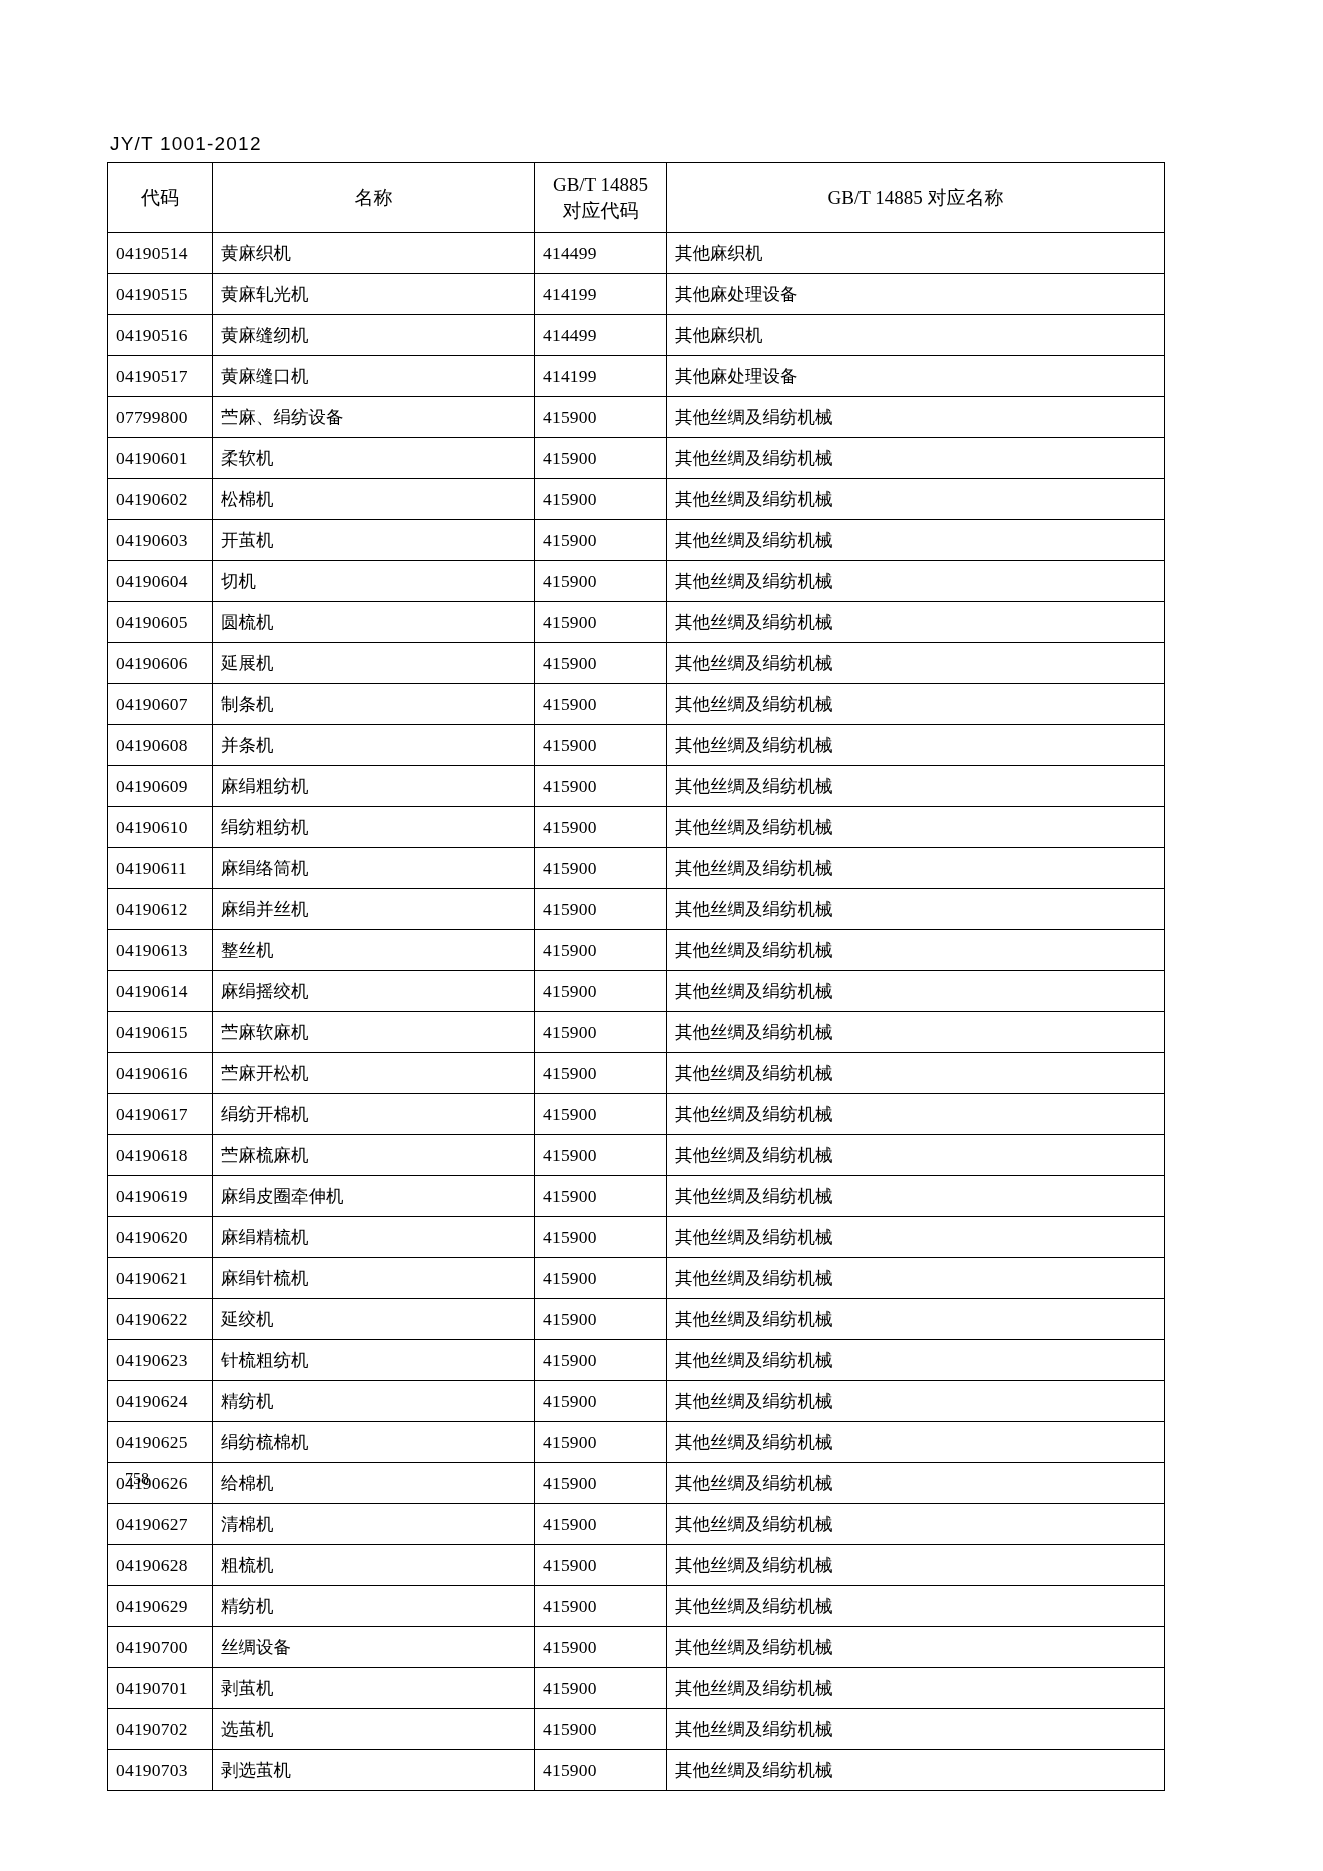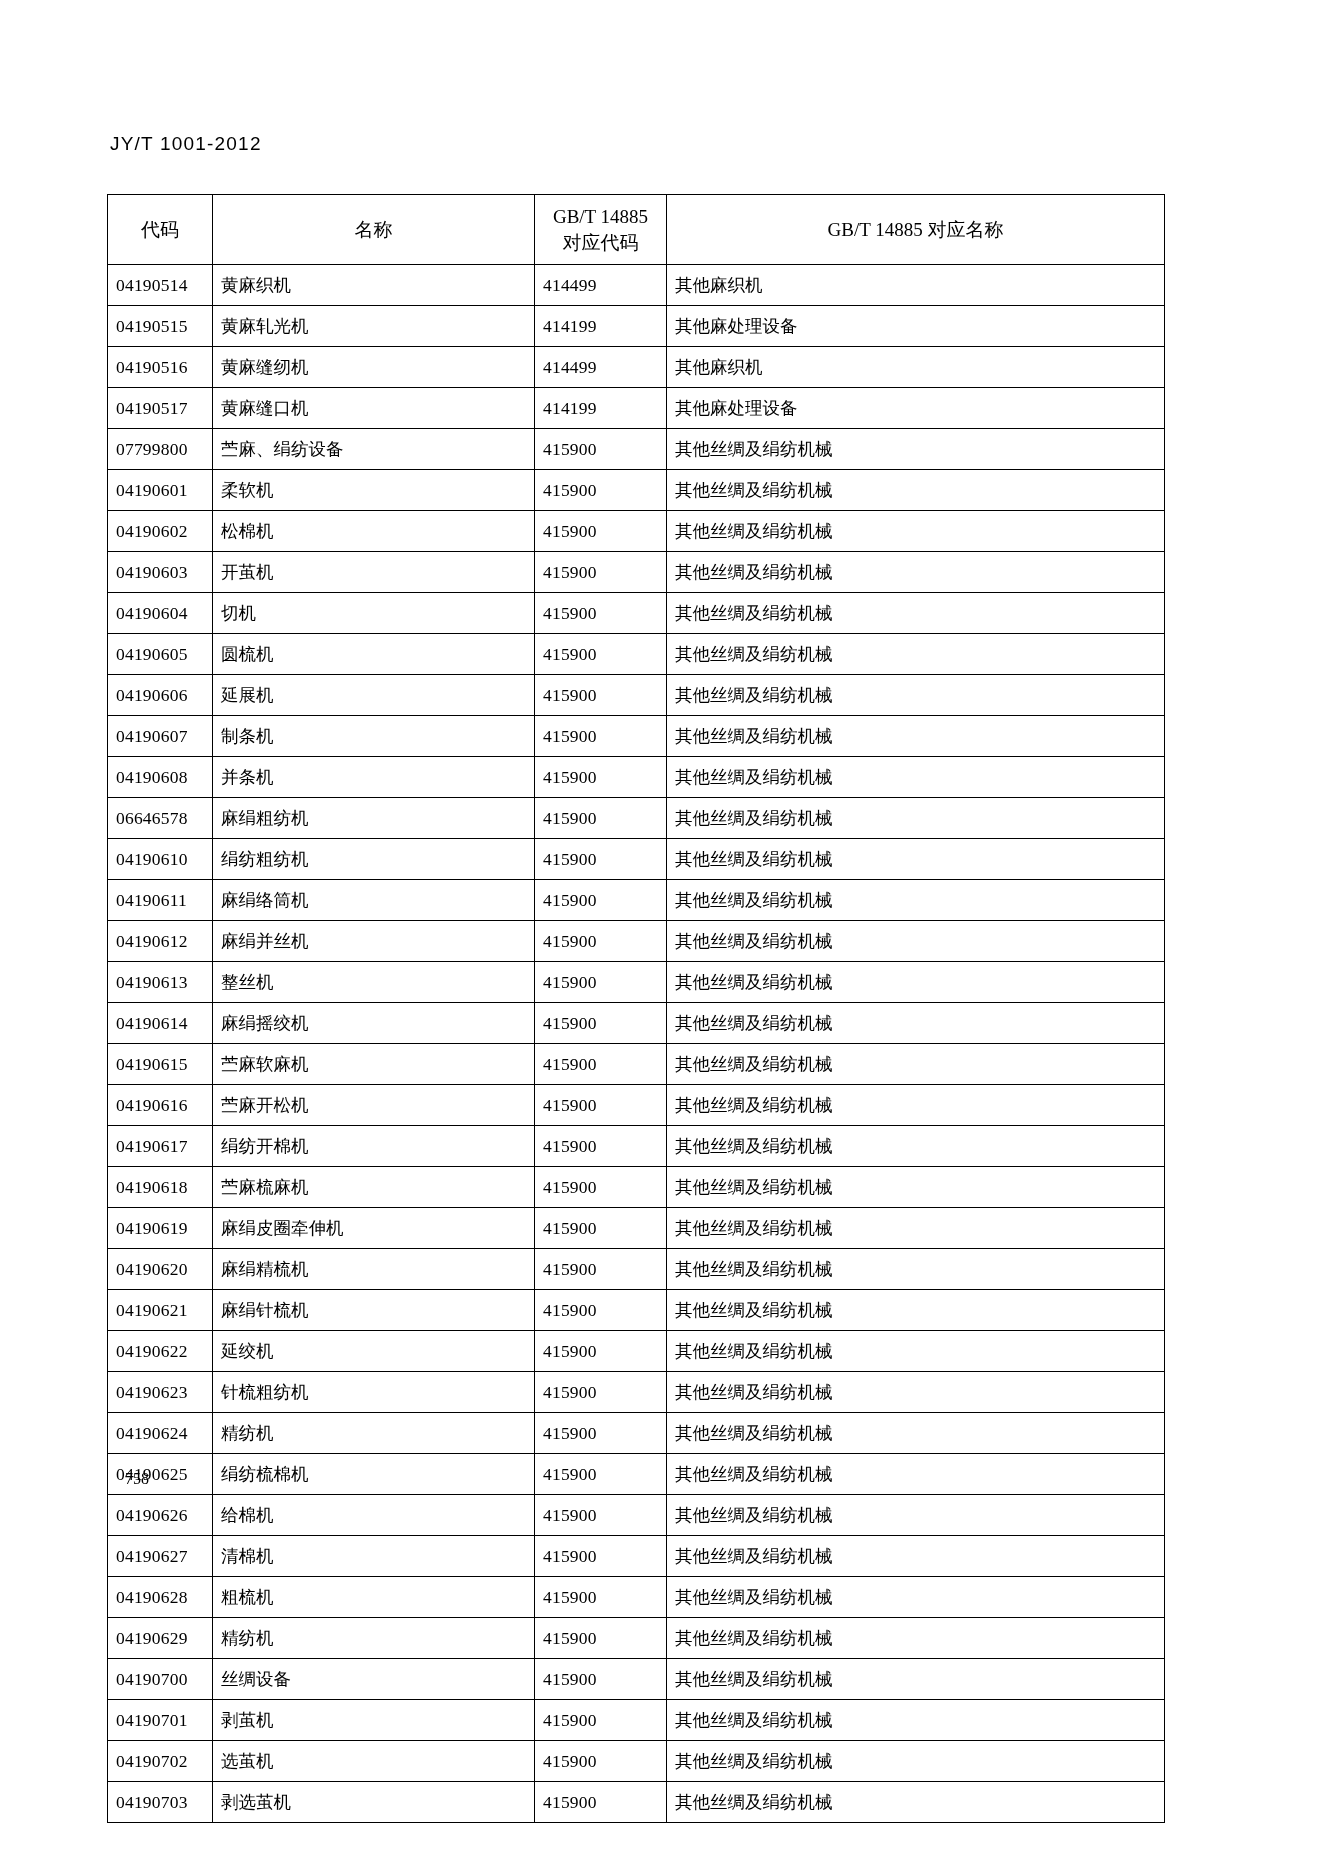--- a/index.html
+++ b/index.html
@@ -26,21 +26,21 @@
     left: 110px;
     top: 133px;
     font-family: "Liberation Sans", "DejaVu Sans", sans-serif;
     font-size: 19px;
     letter-spacing: 1.2px;
     font-weight: 500;
   }
   table.doc-table {
     position: absolute;
     left: 107px;
-    top: 194px;
+    top: 162px;
     width: 1057px;
     border-collapse: collapse;
     table-layout: fixed;
     padding-left: 8px;
   }
   table.doc-table, table.doc-table th, table.doc-table td {
     border: 1.4px solid #000000;
   }
   table.doc-table th {
     font-weight: normal;
@@ -177,21 +177,21 @@
           <td class="gbcode">415900</td>
           <td class="gbname">其他丝绸及绢纺机械</td>
         </tr>
         <tr>
           <td class="code">04190608</td>
           <td class="name">并条机</td>
           <td class="gbcode">415900</td>
           <td class="gbname">其他丝绸及绢纺机械</td>
         </tr>
         <tr>
-          <td class="code">06646578</td>
+          <td class="code">04190609</td>
           <td class="name">麻绢粗纺机</td>
           <td class="gbcode">415900</td>
           <td class="gbname">其他丝绸及绢纺机械</td>
         </tr>
         <tr>
           <td class="code">04190610</td>
           <td class="name">绢纺粗纺机</td>
           <td class="gbcode">415900</td>
           <td class="gbname">其他丝绸及绢纺机械</td>
         </tr>

